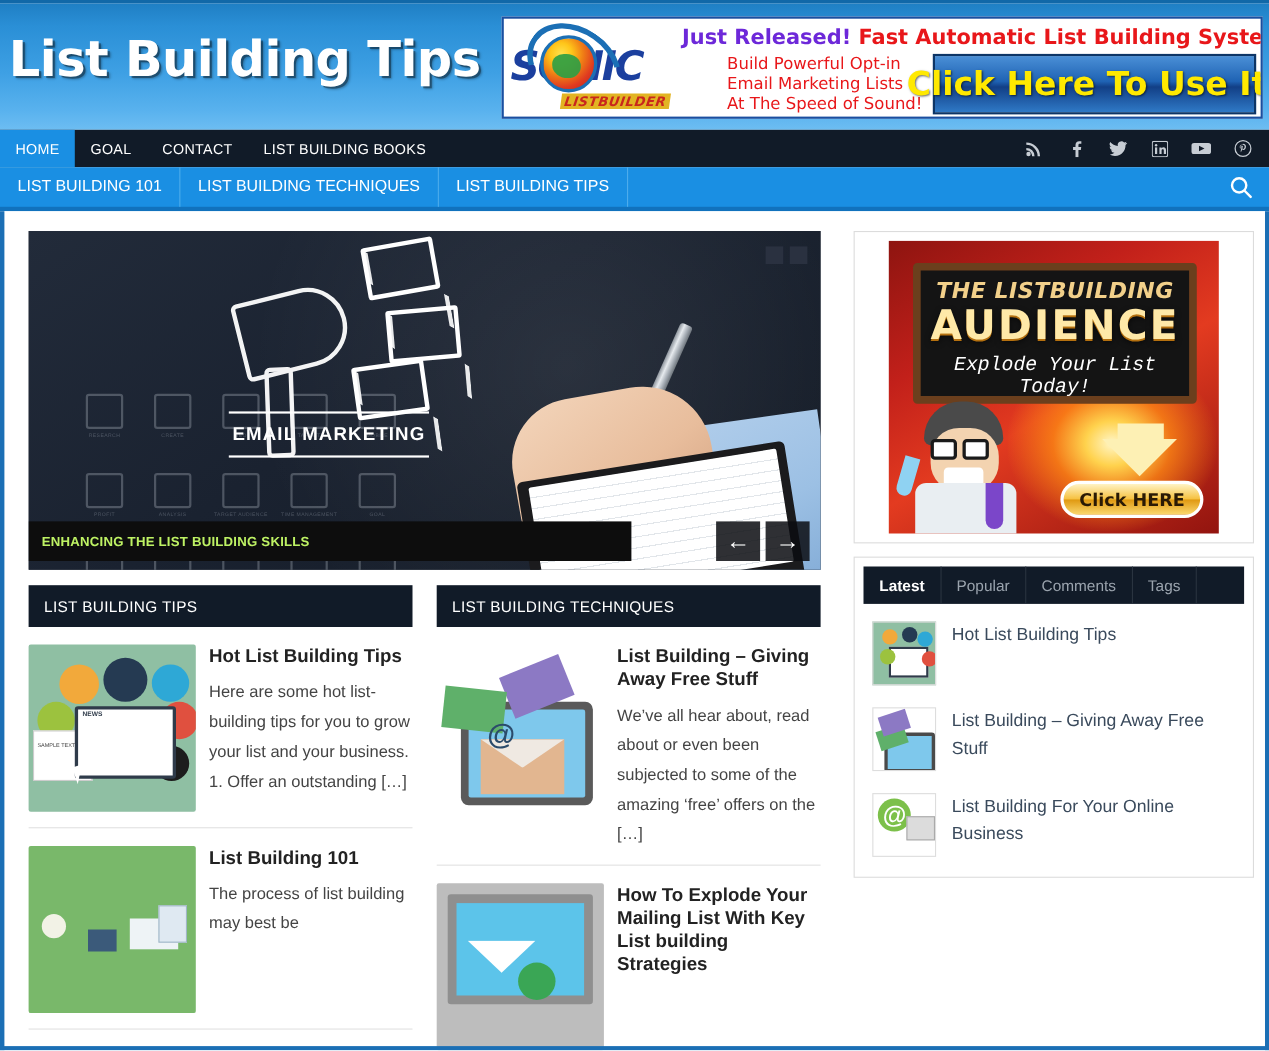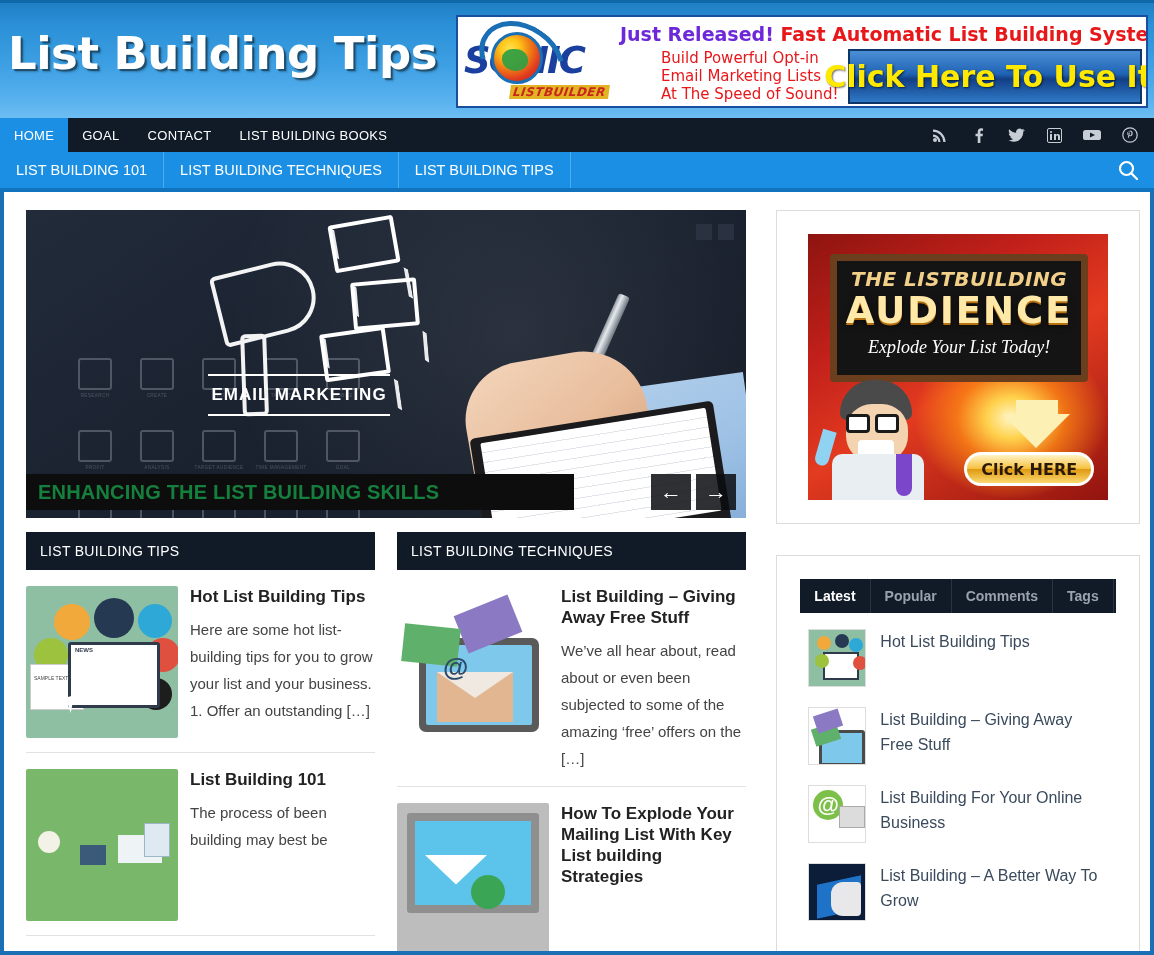--- a/index.html
+++ b/index.html
@@ -342,22 +342,22 @@
   }
   .slider-dots i { display:block; width: 16px; height: 16px; background:#2a3140; }
   .slider-caption {
     position: absolute; left: 0; bottom: 8px;
     width: 548px; height: 36px;
     background: #0d0d0d;
     display: flex; align-items: center;
     padding-left: 12px;
   }
   .slider-caption span {
-    color: #15803d;
-    font-size: 20px;
+    color: #bef264;
+    font-size: 12px;
     font-weight: bold;
     letter-spacing: 0.2px;
     white-space: nowrap;
   }
   .slider-nav {
     position: absolute; right: 10px; bottom: 8px;
     display: flex; gap: 5px;
   }
   .slider-nav div {
     width: 40px; height: 36px;
@@ -438,22 +438,22 @@
   .art-pc { background:#bdbdbd; }
   .art-pc .mon{position:absolute;left:10px;top:10px;width:132px;height:100px;background:#8f8f8f;border-radius:3px;}
   .art-pc .scr{position:absolute;left:8px;top:8px;width:116px;height:84px;background:#5cc4ea;}
   .art-pc .le{position:absolute;left:28px;top:52px;width:62px;height:42px;background:#ffffff;clip-path:polygon(0 0,100% 0,50% 70%);}
   .art-pc .dot{position:absolute;left:74px;top:72px;width:34px;height:34px;border-radius:50%;background:#3aa655;}
 
   
   .side-box {
     border: 1px solid #dcdcdc;
     background: #ffffff;
-    padding: 23px;
-    margin-bottom: 31px;
+    padding: 8px;
+    margin-bottom: 12px;
   }
   .formula-ad {
     position: relative;
     width: 300px; height: 266px;
     margin: 0 auto;
     background: linear-gradient(150deg,#8e1410 0%,#c2201a 30%,#e33b20 55%,#92140f 100%);
     overflow: hidden;
   }
   .formula-ad .flare {
     position: absolute; left: 108px; top: 104px;
@@ -481,21 +481,21 @@
     text-align: center;
     font-family: "DejaVu Sans", sans-serif;
     font-size: 37px; font-weight: bold;
     color: #ffe9a8;
     letter-spacing: 2px;
     text-shadow: 0 2px 0 #b5700f, 0 3px 6px rgba(0,0,0,0.6);
   }
   .cb3 {
     position: absolute; left: 0; right: 0; top: 76px;
     text-align: center;
-    font-family: Liberation Serif, serif;
+    font-family: Liberation Mono, monospace;
     font-style: italic;
     font-size: 18px;
     color: #ffffff;
   }
   .scientist { position:absolute; left:10px; bottom:0; width:128px; height:120px; }
   .scientist .hair{position:absolute;left:22px;top:0;width:72px;height:40px;background:#4a4a4a;border-radius:40px 40px 8px 8px;}
   .scientist .face{position:absolute;left:28px;top:24px;width:62px;height:58px;background:#f3d3b0;border-radius:26px;}
   .scientist .gl{position:absolute;top:34px;width:24px;height:19px;background:#fff;border:3px solid #1a1a1a;border-radius:4px;}
   .scientist .gl.l{left:28px;} .scientist .gl.r{left:57px;}
   .scientist .mouth{position:absolute;left:40px;top:60px;width:36px;height:18px;background:#fff;border-radius:4px;}
@@ -534,21 +534,20 @@
     background: #111b28;
     height: 34px;
   }
   .tabs-head .tab {
     display: flex; align-items: center;
     padding: 0 14px;
     font-size: 14px;
     color: #9aa3ad;
     border-right: 1px solid #2a3440;
     cursor: pointer;
-    font-weight: bold;
   }
   .tabs-head .tab.active { color: #ffffff; font-weight: bold; }
   .tabs-head .tab-spacer { flex: 1; }
   .tab-list { padding: 6px 2px 0 2px; }
   .tab-item {
     display: flex;
     gap: 14px;
     align-items: flex-start;
     padding: 10px 6px;
   }
@@ -803,21 +802,21 @@
 
           <div class="post">
             <div class="thumb art-green">
               <div class="g1"></div>
                 <div class="g2"></div>
                 <div class="g3"></div>
                 <div class="g4"></div>
             </div>
             <div class="ptext">
               <h3>List Building 101</h3>
-              <p>The process of been building may best be</p>
+              <p>The process of list building may best be</p>
             </div>
           </div>
         </div>
 
         <div class="col">
           <div class="col-head">LIST BUILDING TECHNIQUES</div>
 
           <div class="post">
             <div class="thumb art-tablet">
               <div class="tab">
@@ -895,24 +894,20 @@
             <div class="ttitle">Hot List Building Tips</div>
           </div>
           <div class="tab-item">
             <div class="tthumb t-art3"></div>
             <div class="ttitle">List Building – Giving Away Free Stuff</div>
           </div>
           <div class="tab-item">
             <div class="tthumb t-art4"></div>
             <div class="ttitle">List Building For Your Online Business</div>
           </div>
-          <div class="tab-item">
-            <div class="tthumb t-art5"></div>
-            <div class="ttitle">List Building – A Better Way To Grow</div>
-          </div>
         </div>
       </div>
 
     </div>
   </div>
 
   <div class="footer-edge"></div>
 </div>
 
 </body></html>

